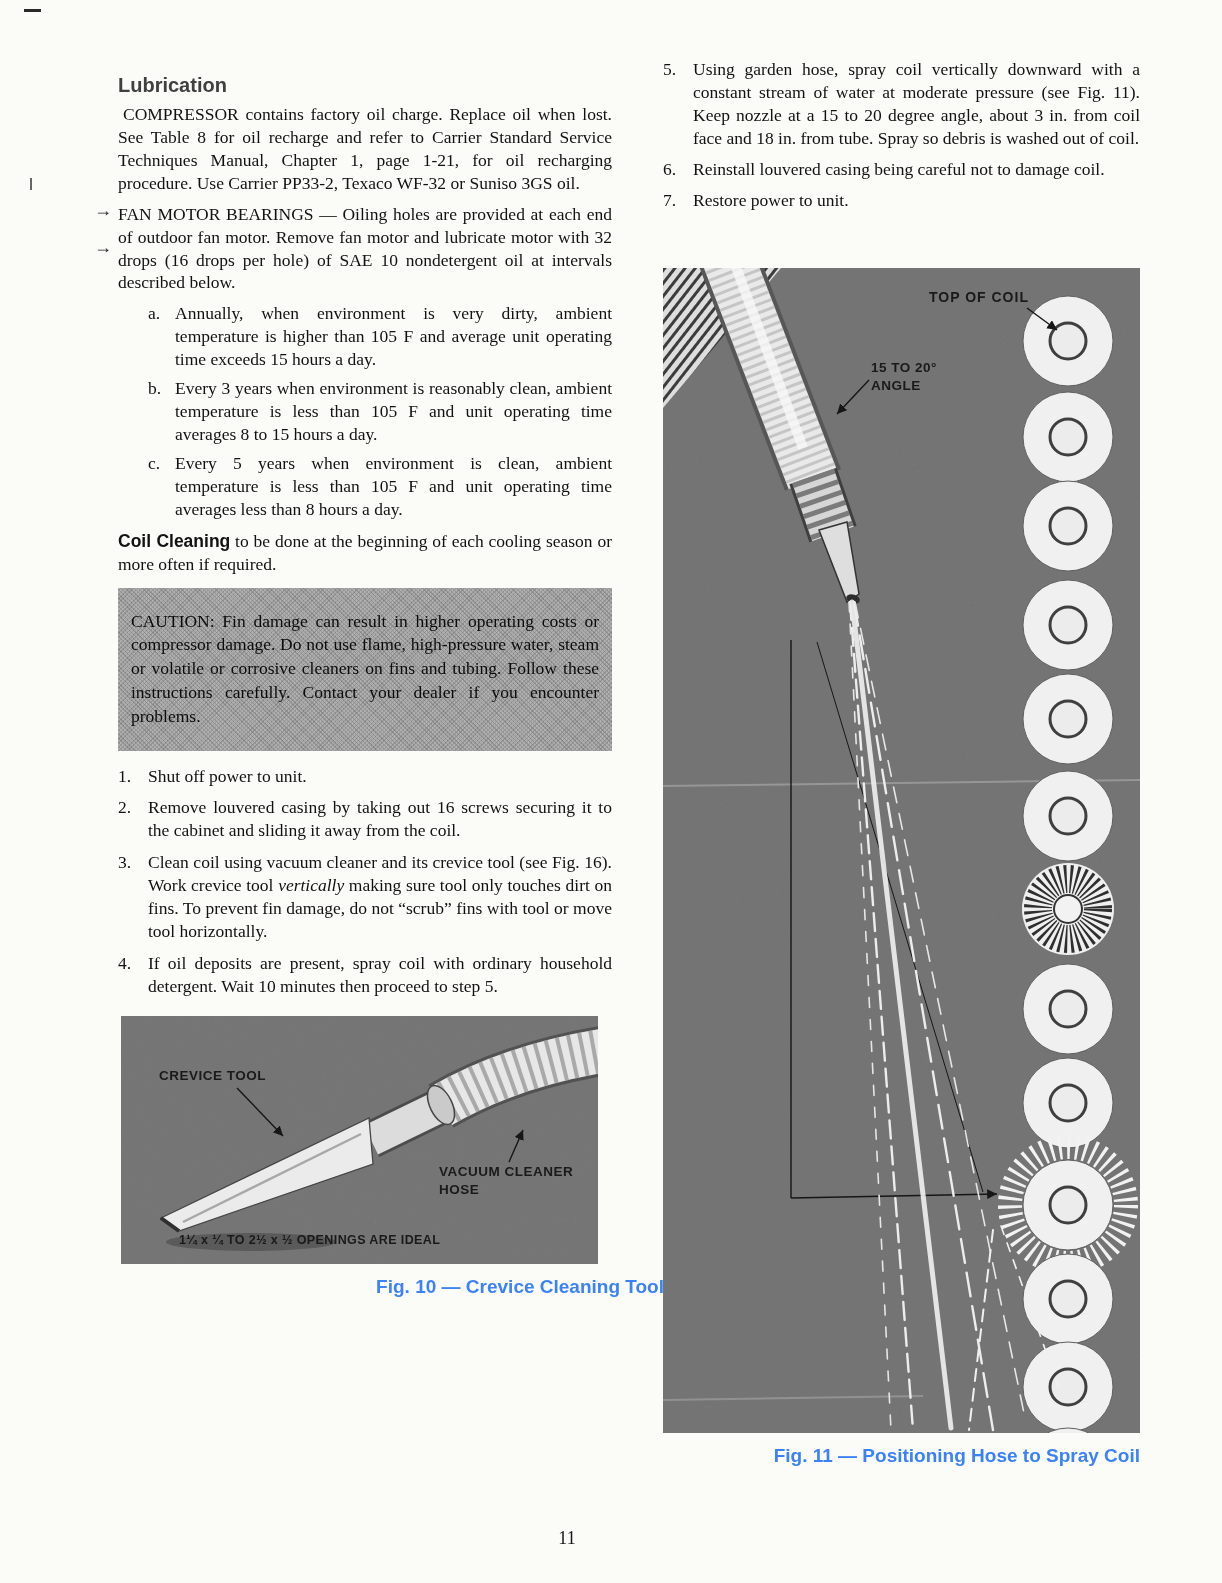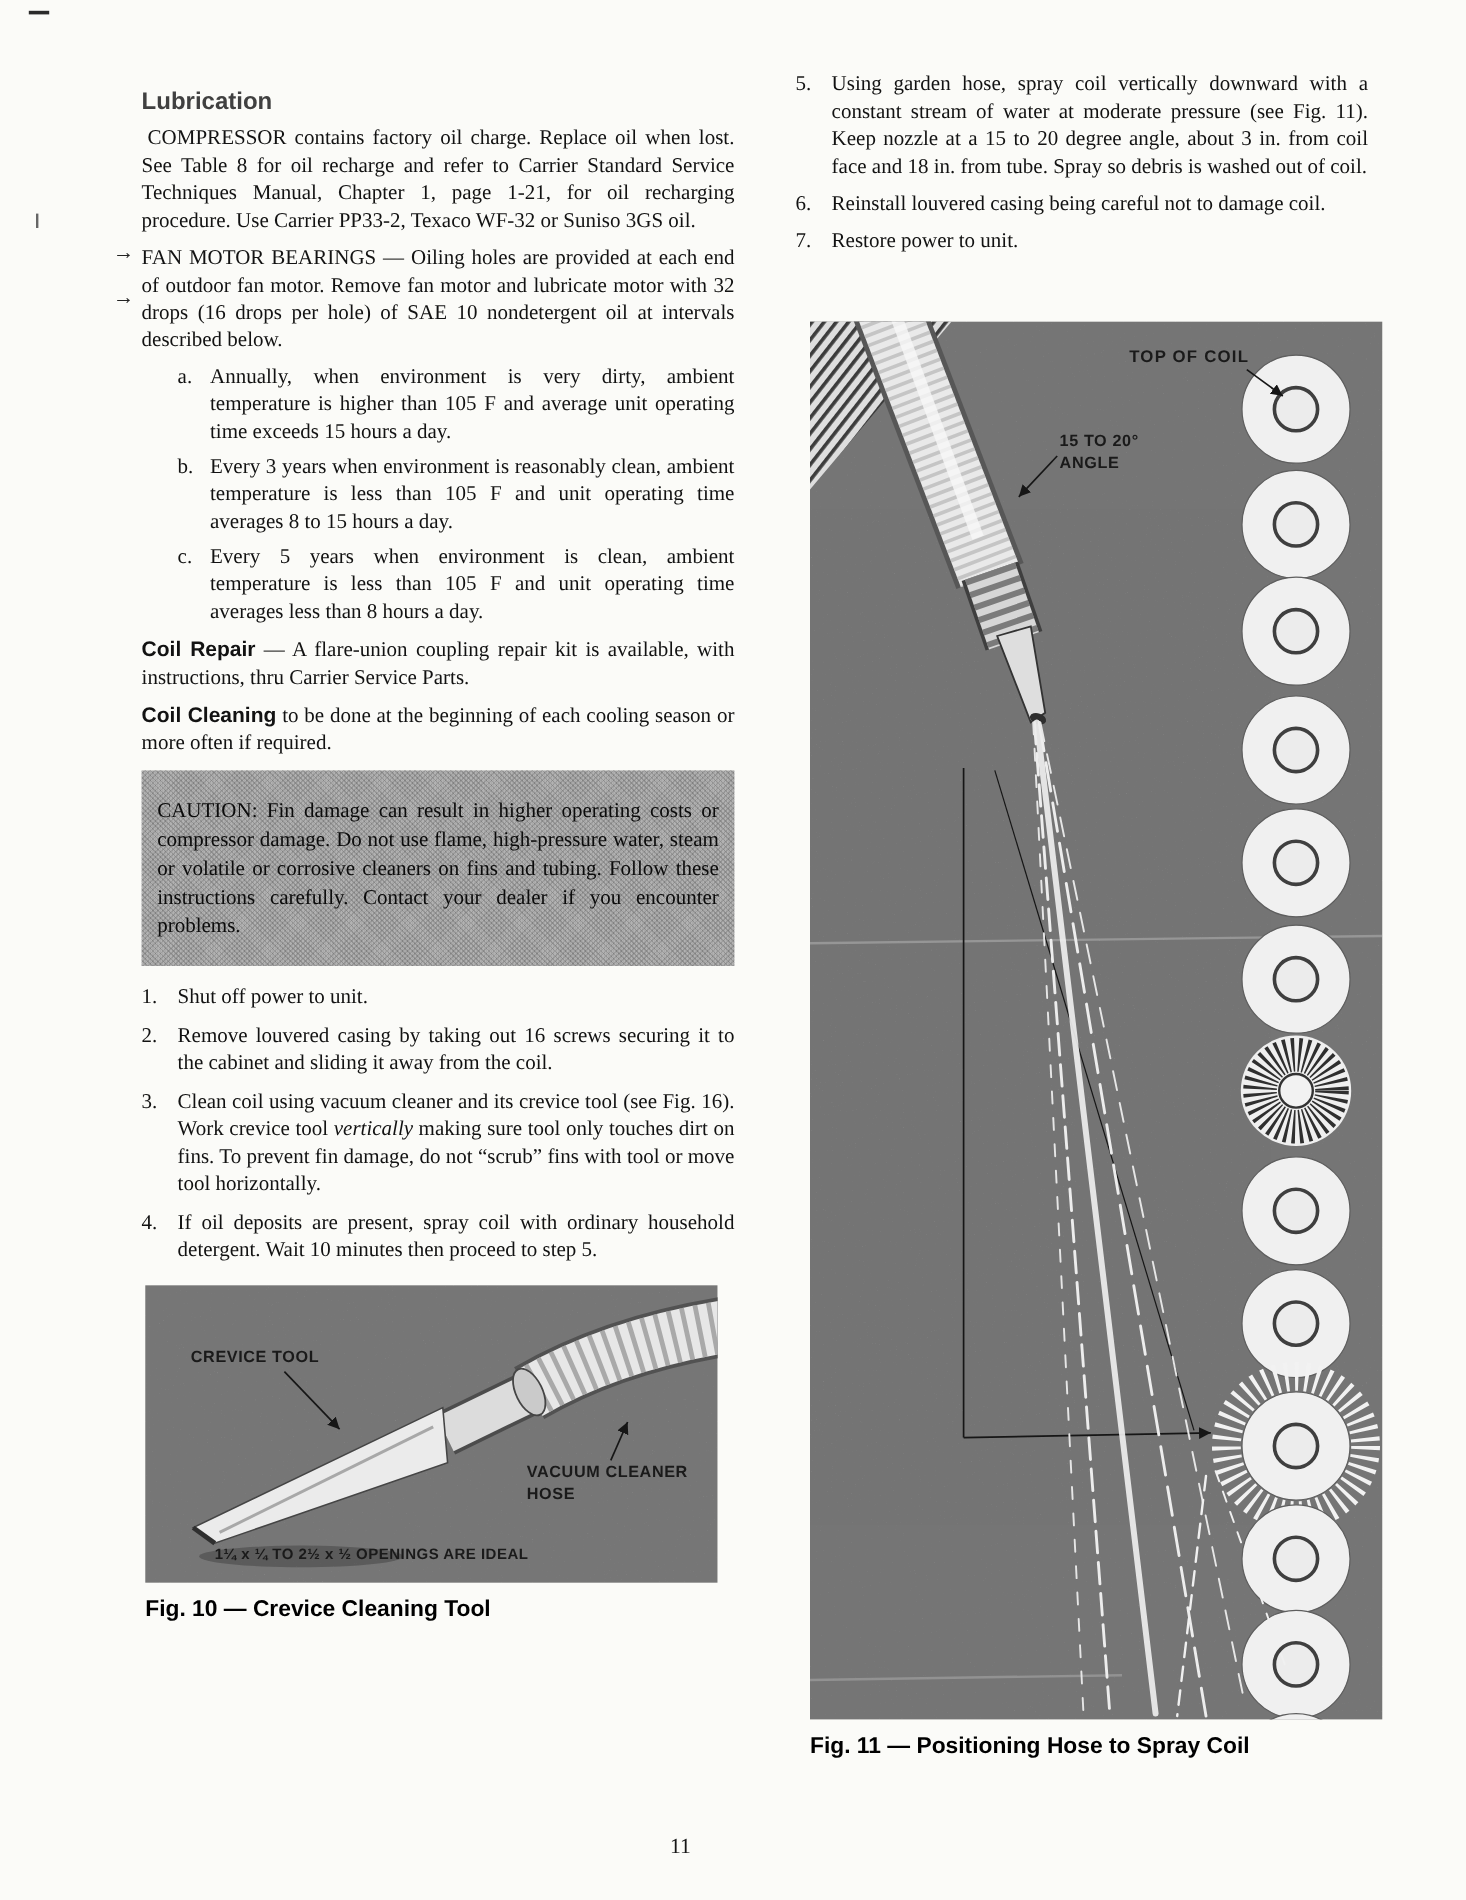--- a/index.html
+++ b/index.html
@@ -31,26 +31,26 @@
   .caution{
     margin:12px 0 14px 0;padding:22px 13px;
     font-size:17.5px;line-height:1.36;text-align:justify;color:#0b0b0b;
     background:
       repeating-linear-gradient(45deg, rgba(30,30,30,.17) 0 1px, rgba(255,255,255,0) 1px 3px),
       repeating-linear-gradient(-45deg, rgba(30,30,30,.14) 0 1px, rgba(255,255,255,0) 1px 3px),
       repeating-linear-gradient(90deg, rgba(255,255,255,.10) 0 1px, rgba(255,255,255,0) 1px 2px),
       #a9a9a9;
   }
 
-  figure{margin:12px}
+  figure{margin:0}
   .fig10wrap{margin-top:18px;margin-left:3px;width:543px}
   .fig11wrap{margin-top:56px;width:477px}
   figcaption{
     font-family:"Liberation Sans", sans-serif;font-weight:bold;
-    font-size:19px;text-align:left;margin-top:12px;color:#000000;
+    font-size:19px;text-align:right;margin-top:12px;color:#3b82f6;
   }
   svg{display:block}
 
   .pageno{position:absolute;top:1528px;left:0;width:1134px;text-align:center;font-size:18px;color:#161616}
 
   .rev-arrow{position:absolute;font-size:18px;color:#222;line-height:1}
   .rev-arrow.a1{left:94px;top:201px}
   .rev-arrow.a2{left:94px;top:238px}
   .scan-dash{position:absolute;left:24px;top:9px;width:17px;height:3px;background:#2a2a2a}
   .scan-tick{position:absolute;left:30px;top:178px;width:2px;height:12px;background:#666}
@@ -79,21 +79,20 @@
     </div>
     <div class="substep">
       <span class="num">b.</span>
       <span class="txt">Every 3 years when environment is reasonably clean, ambient temperature is less than 105 F and unit operating time averages 8 to 15 hours a day.</span>
     </div>
     <div class="substep" style="margin-bottom:9px">
       <span class="num">c.</span>
       <span class="txt">Every 5 years when environment is clean, ambient temperature is less than 105 F and unit operating time averages less than 8 hours a day.</span>
     </div>
 
-    <p class="body" style="margin-bottom:9px"><span class="runin">Coil Repair</span><span> — A flare-union coupling repair kit is available, with instructions, thru Carrier Service Parts.</span></p>
 
     <p class="body" style="margin-bottom:0"><span class="runin">Coil Cleaning</span><span> to be done at the beginning of each cooling season or more often if required.</span></p>
 
     <div class="caution">CAUTION: Fin damage can result in higher operating costs or compressor damage. Do not use flame, high-pressure water, steam or volatile or corrosive cleaners on fins and tubing. Follow these instructions carefully. Contact your dealer if you encounter problems.</div>
 
     <div class="step">
       <span class="num">1.</span>
       <span class="txt">Shut off power to unit.</span>
     </div>
     <div class="step">

